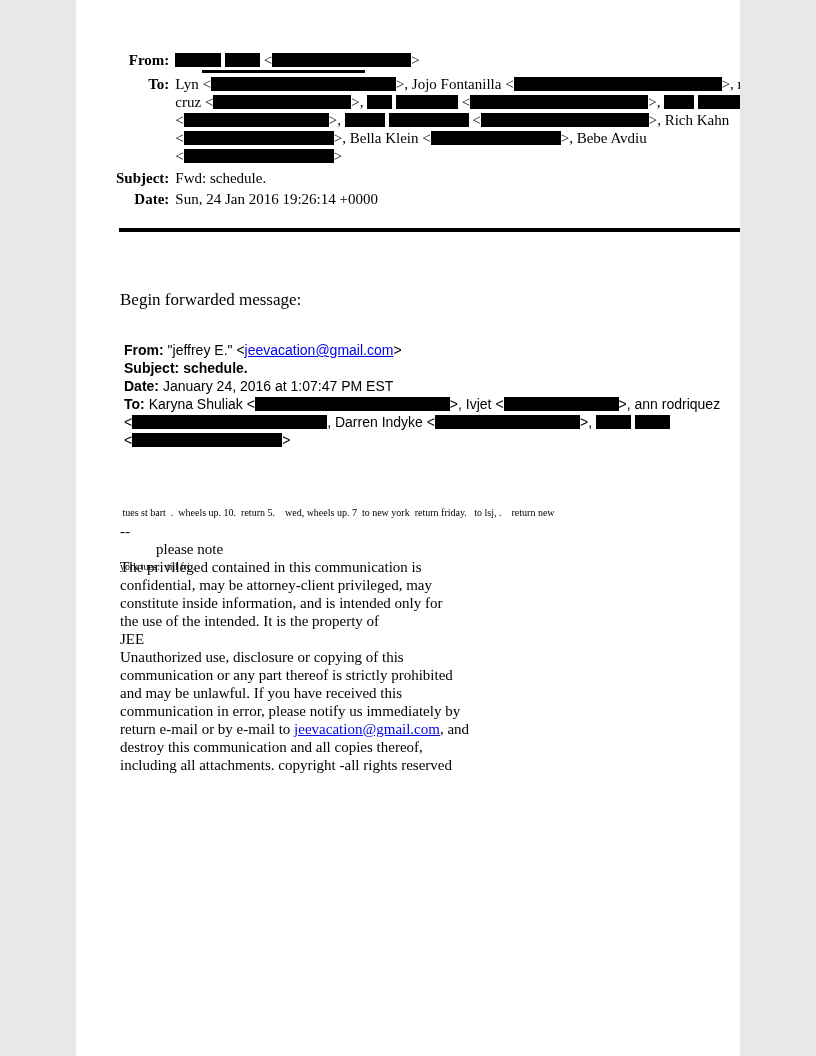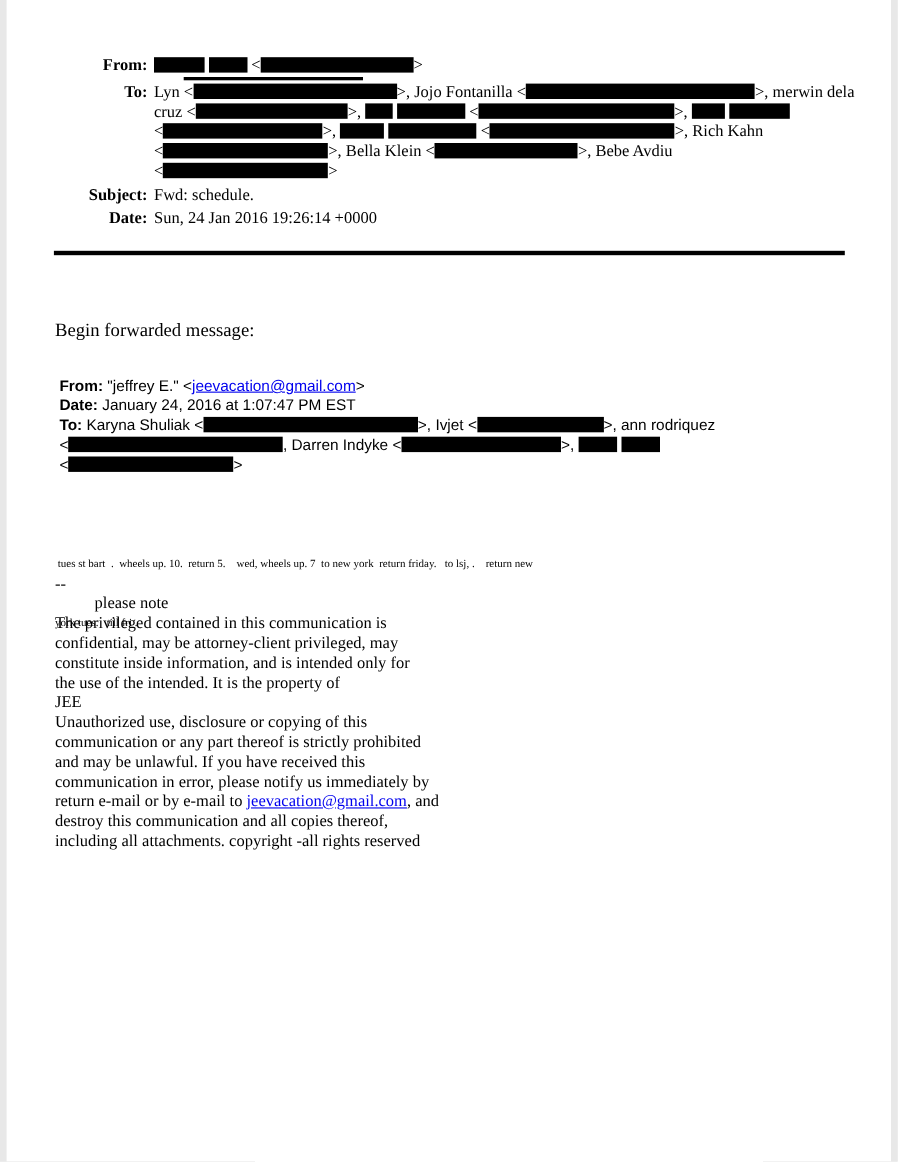--- a/index.html
+++ b/index.html
@@ -1,17 +1,17 @@
 <!DOCTYPE html>
 <html style="--link: #0000EE; --redaction: #000000;"><head>
 <meta charset="utf-8">
 <style>
   html,body { margin:0; padding:0; background:#e8e8e8; }
   .page {
-    position:relative; width:804px; height:1056px; margin:0 auto;
+    position:relative; width:664px; height:1056px; margin:0 auto;
     background:#ffffff; color:#000;
     font-family:"Liberation Serif","DejaVu Serif",serif;
     overflow:hidden;
   }
   
   .hdr { position:absolute; top:51px; left:40px; border-collapse:collapse;
          font-size:15px; line-height:18px; }
   .hdr td { vertical-align:top; padding:0; }
   .hdr td.lbl { font-weight:bold; text-align:right; width:88px; padding-right:6px; white-space:nowrap; }
   .hdr tr.rf td { padding-bottom:6px; }
@@ -71,20 +71,21 @@
     </tr>
   </tbody>
     </table>
 
   <div class="rule"></div>
 
   <div class="begin">Begin forwarded message:</div>
 
   <div class="fwd">
     <div class="fline"><b>From:</b> <span>"jeffrey E." &lt;</span><a href="mailto:jeevacation@gmail.com">jeevacation@gmail.com</a><span>&gt;</span></div>
+    <div class="fline"><b>Subject:</b> <b>schedule.</b></div>
     <div class="fline"><b>Date:</b> <span>January 24, 2016 at 1:07:47 PM EST</span></div>
     <div class="fline"><b>To:</b> <span><span>Karyna Shuliak &lt;</span><span class="redact" style="width: 195px;"></span><span>&gt;, Ivjet &lt;</span><span class="redact" style="width: 115px;"></span><span>&gt;, ann rodriquez</span></span></div>
     <div class="fline"><span>&lt;</span><span class="redact" style="width: 195px;"></span><span>, Darren Indyke &lt;</span><span class="redact" style="width: 145px;"></span><span>&gt;, </span><span class="redact" style="width: 35px;"></span><span> </span><span class="redact" style="width: 35px;"></span></div>
     <div class="fline"><span>&lt;</span><span class="redact" style="width: 150px;"></span><span>&gt;</span></div>
   </div>
 
   <div class="body-text">
     <div> tues st bart  .  wheels up. 10.  return 5.    wed, wheels up. 7  to new york  return friday.   to lsj, .    return new</div>
     <div>york tues.   till fri .</div>
   </div>

